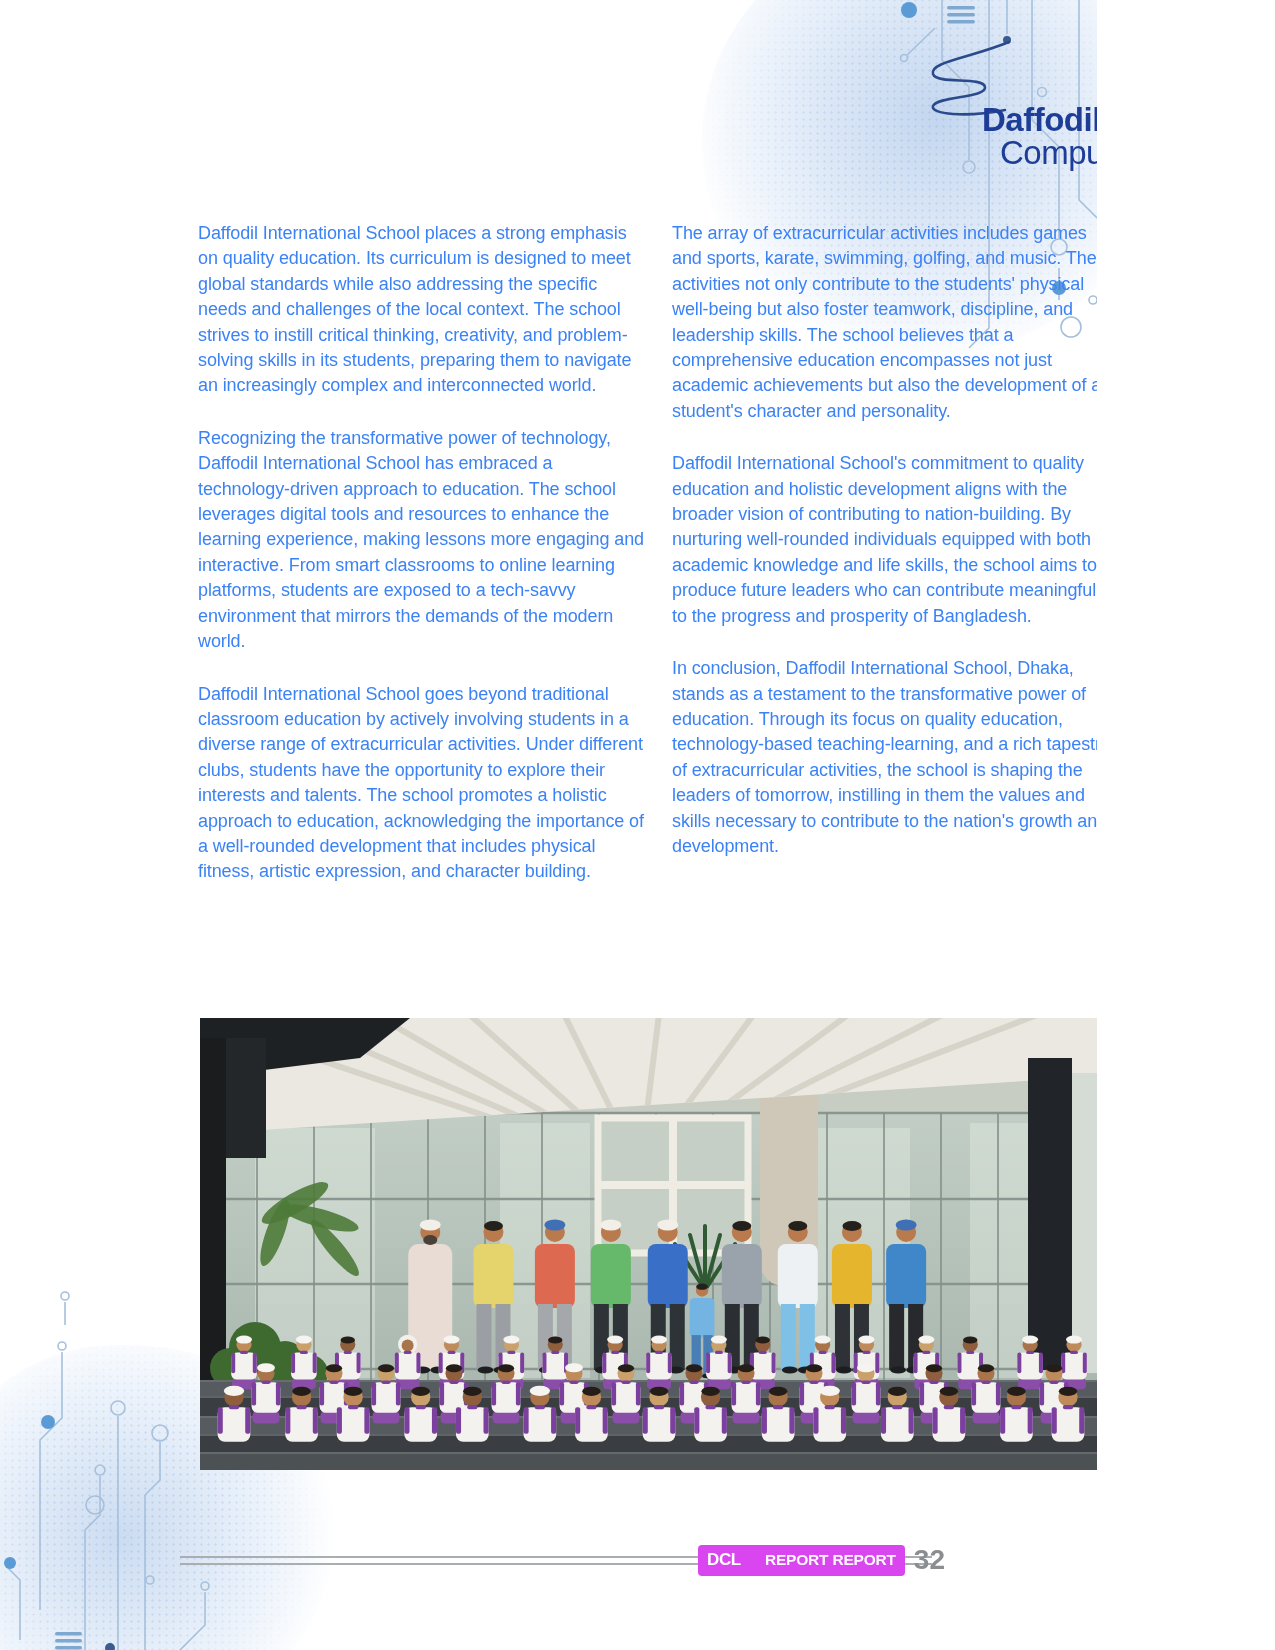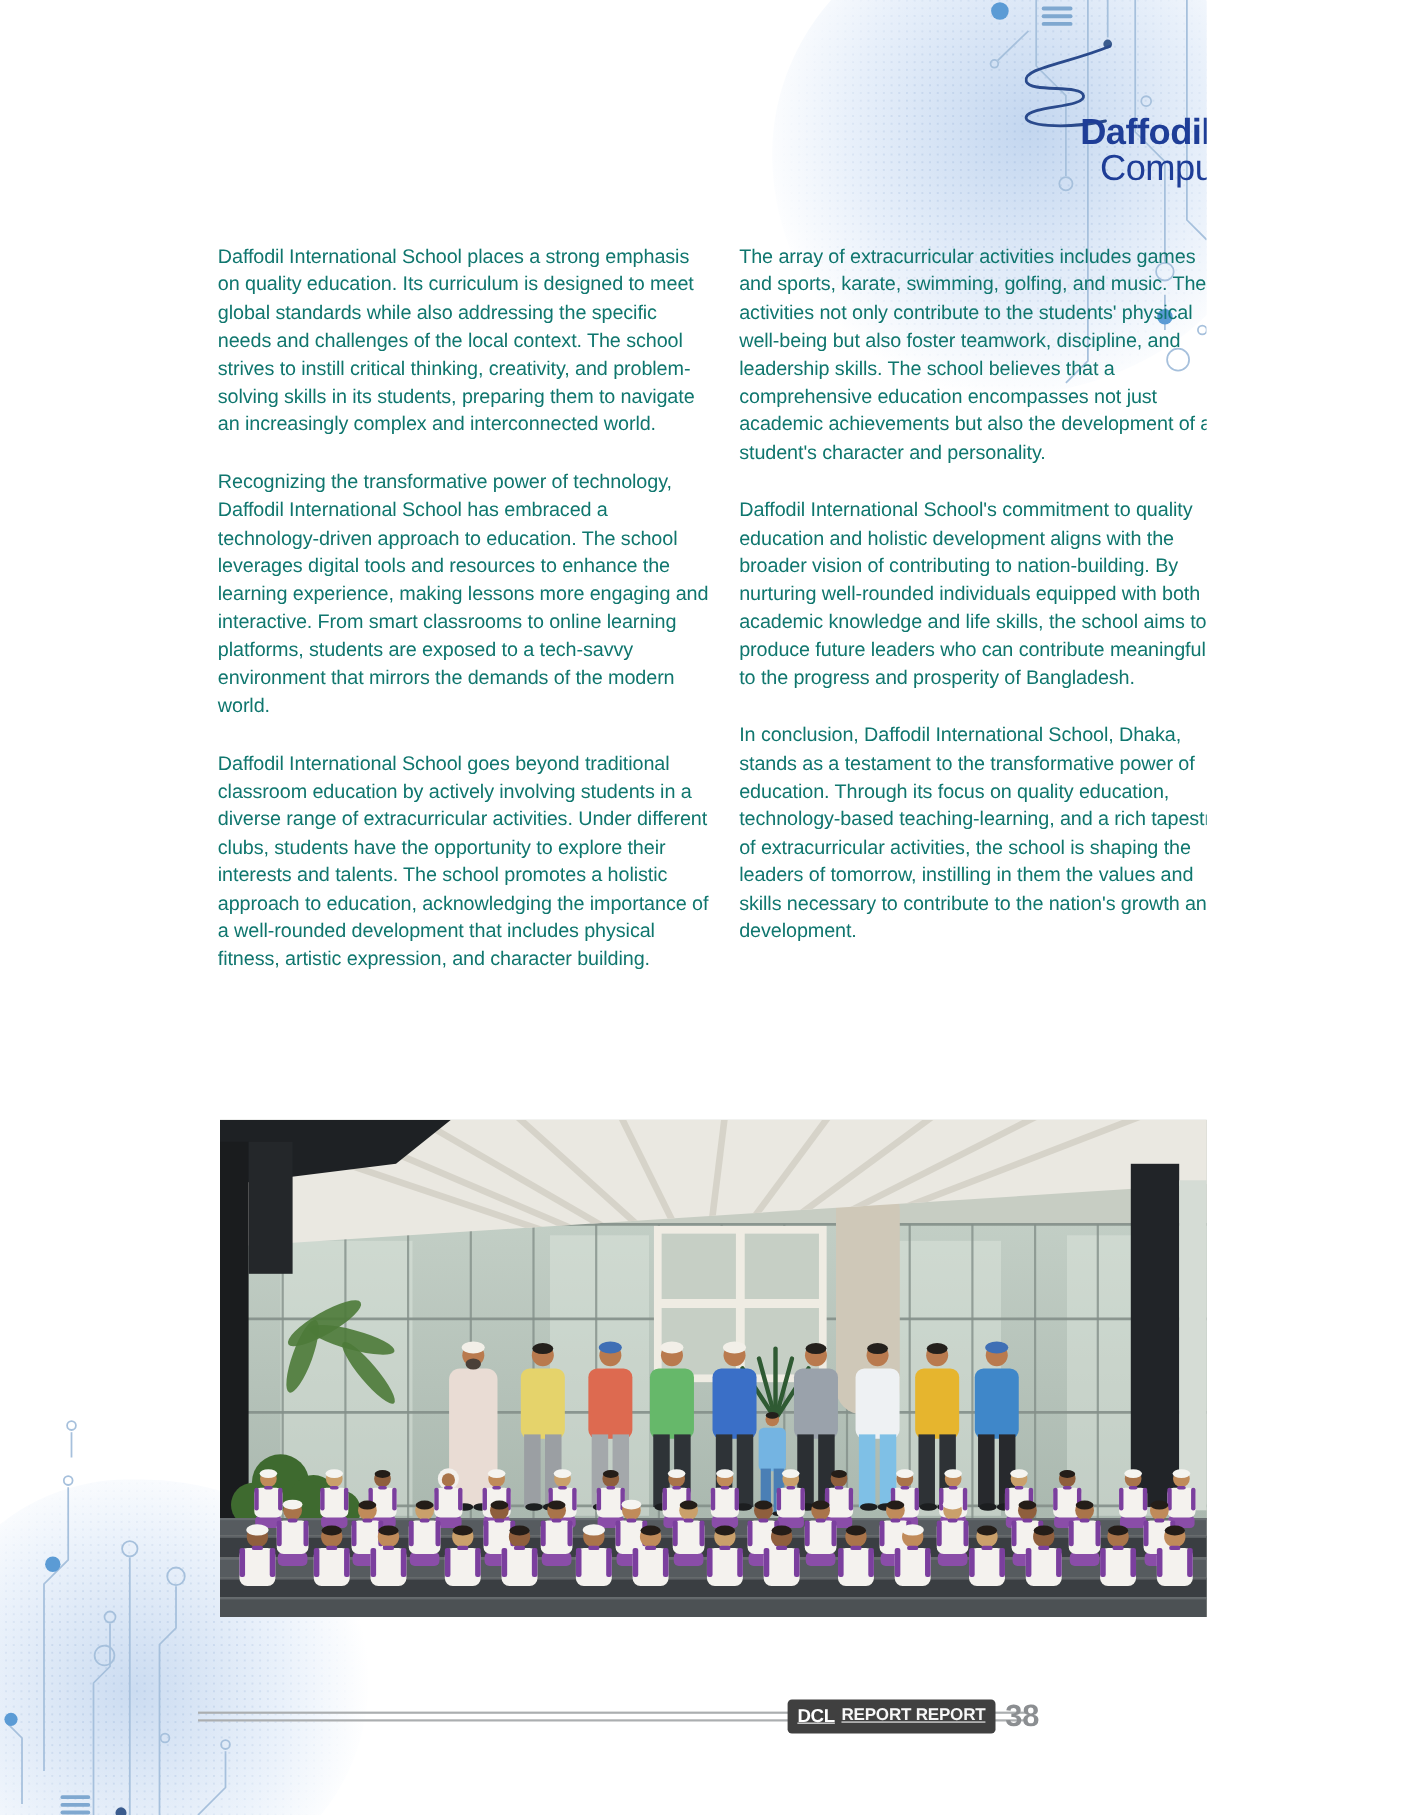--- a/index.html
+++ b/index.html
@@ -30,34 +30,34 @@
   .logo-swoosh{position:absolute;left:925px;top:38px;}
   .logo-l1{position:absolute;left:982px;top:101px;font-size:33px;font-weight:bold;
            color:#1e3d97;letter-spacing:-0.5px;}
   .logo-l2{position:absolute;left:1000px;top:134px;font-size:33px;font-weight:normal;
            color:#1e3d97;letter-spacing:-0.5px;}
 
   
   .col{position:absolute;top:221px;}
   .col-left{left:198px;width:447px;}
   .col-right{left:672px;width:449px;}
-  .col p{margin:0 0 27px 0;font-size:18px;line-height:25.4px;color:#0f766e;
+  .col p{margin:0 0 27px 0;font-size:18px;line-height:25.4px;color:#3b82f6;
          letter-spacing:-0.1px;}
 
   
   .photo{position:absolute;left:200px;top:1018px;width:903px;height:452px;
          background:#b9bfb6;overflow:hidden;}
   .photo svg{display:block;}
 
   
   .footer-rule{position:absolute;left:180px;top:1556px;width:752px;height:5px;
        border-top:2px solid #abaeb0;border-bottom:2px solid #abaeb0;}
   .footer-right{position:absolute;top:1544px;right:152px;display:flex;align-items:center;gap:9px;}
-  .report-badge{height:31px;background:#404040;border-radius:4px;color:#ffffff;
-       display:flex;align-items:center;padding:0 9px;gap:6px;text-decoration:underline;}
+  .report-badge{height:31px;background:#d946ef;border-radius:4px;color:#ffffff;
+       display:flex;align-items:center;padding:0 9px;gap:24px;}
   .badge-brand{font-weight:bold;font-size:17px;letter-spacing:-0.3px;}
   .badge-label{font-size:15.5px;letter-spacing:-0.2px;font-weight:bold;opacity:.96;}
   .page-num{font-size:28px;font-weight:bold;color:#8b8e91;}
 </style>
 </head>
 <body>
 
 <div class="page">
 
   <div class="blob blob-tr">
@@ -642,16 +642,16 @@
         <rect x="862.9" y="387.12" width="10.2" height="4.08" rx="2" fill="#7b3f9e"></rect>
       </svg>
   </div>
 
   <div class="footer-rule"></div>
   <div class="footer-right">
     <div class="report-badge">
       <span class="badge-brand">DCL</span>
       <span class="badge-label">REPORT REPORT</span>
     </div>
-    <span class="page-num">38</span>
+    <span class="page-num">32</span>
   </div>
 
 </div>
 
 </body></html>

